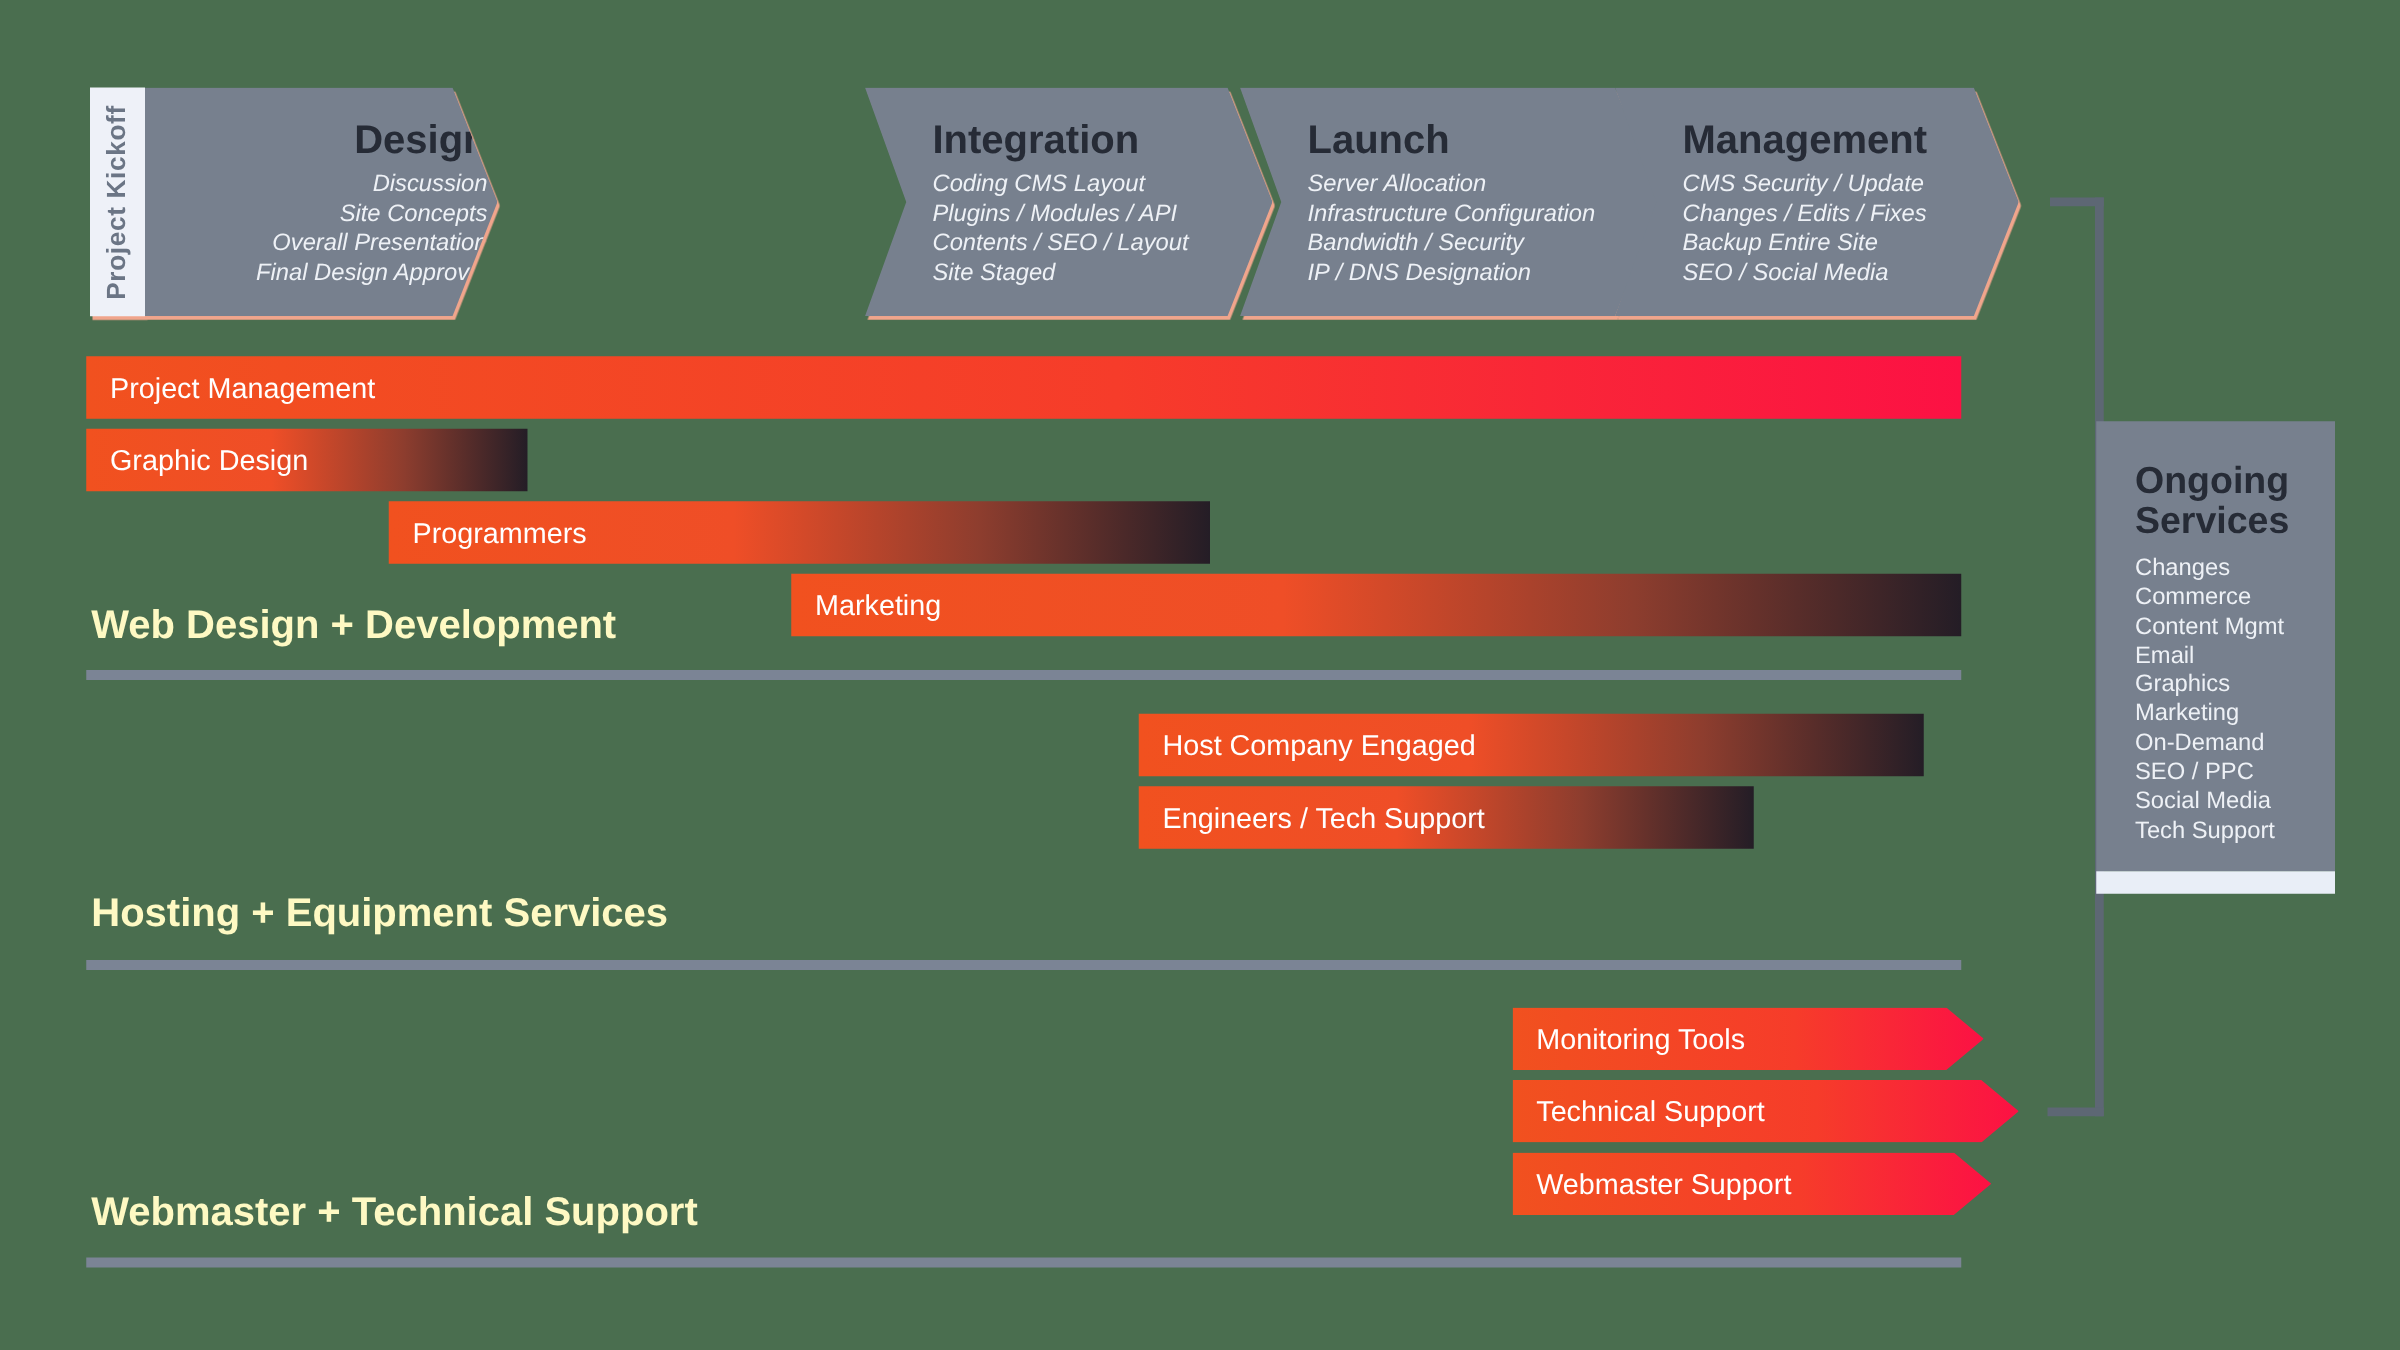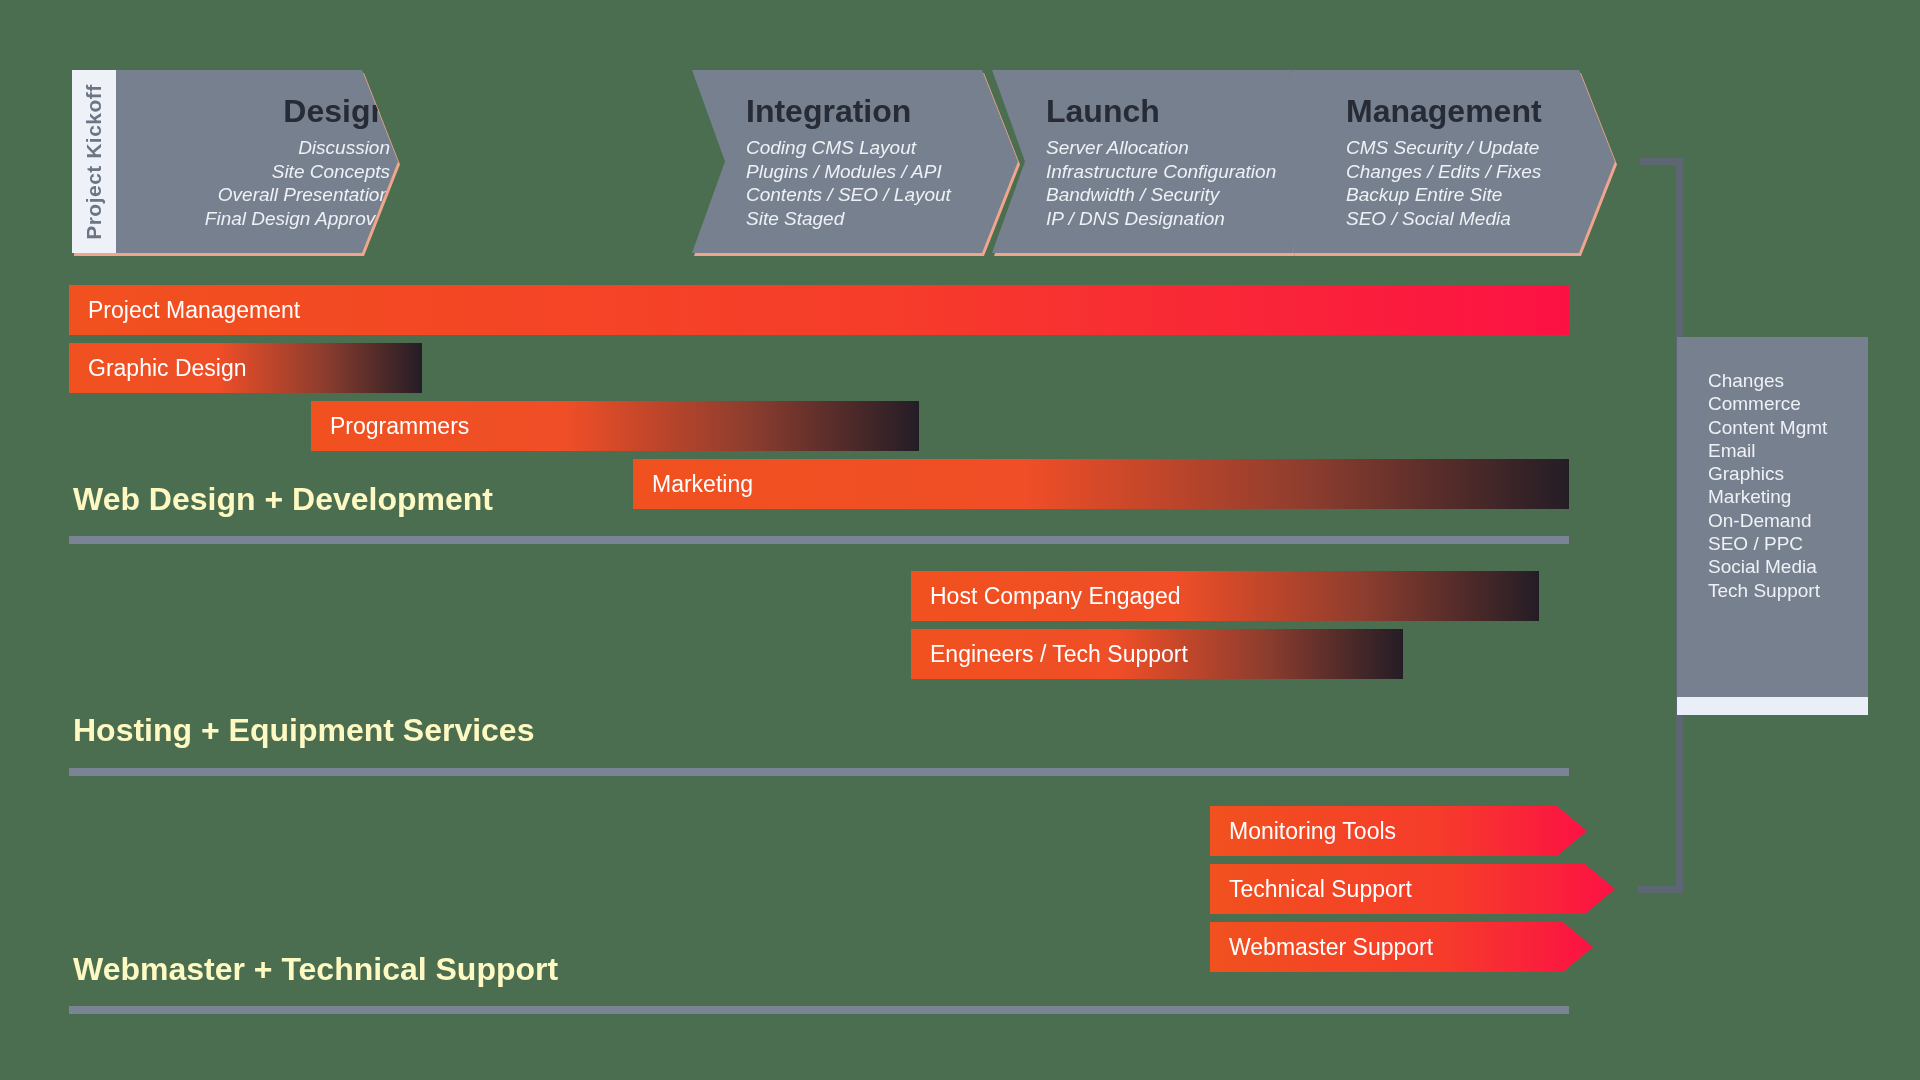--- a/index.html
+++ b/index.html
@@ -88,41 +88,42 @@
         <div class="chev-item">CMS Security / Update</div>
         <div class="chev-item">Changes / Edits / Fixes</div>
         <div class="chev-item">Backup Entire Site</div>
         <div class="chev-item">SEO / Social Media</div>
       </div>
     </div>
   </div>
 
   <div class="bar grad-full" style="left:69px;top:285px;width:1500px;">Project Management</div>
   <div class="bar grad-fade" style="left:69px;top:343px;width:353px;">Graphic Design</div>
-  <div class="bar grad-fade" style="left:311px;top:401px;width:608px;">Programmers</div>
+  <div class="bar grad-fade" style="left:311px;top:401px;width:657px;">Programmers</div>
   <div class="bar grad-fade" style="left:633px;top:459px;width:936px;">Marketing</div>
   <div class="sec-head" style="left:73px;top:481px;">Web Design + Development</div>
   <div class="divider" style="top:536px;"></div>
 
   <div class="bar grad-fade" style="left:911px;top:571px;width:628px;">Host Company Engaged</div>
   <div class="bar grad-fade" style="left:911px;top:629px;width:492px;">Engineers / Tech Support</div>
   <div class="sec-head" style="left:73px;top:712px;">Hosting + Equipment Services</div>
   <div class="divider" style="top:768px;"></div>
 
   <div class="bar grad-arrow" style="left:1210px;top:806px;width:377px;">Monitoring Tools</div>
   <div class="bar grad-arrow" style="left:1210px;top:864px;width:405px;">Technical Support</div>
   <div class="bar grad-arrow" style="left:1210px;top:922px;width:383px;">Webmaster Support</div>
   <div class="sec-head" style="left:73px;top:951px;">Webmaster + Technical Support</div>
   <div class="divider" style="top:1006px;"></div>
 
   <div class="bracket" style="left:1640px;top:158px;width:43px;height:7px;"></div>
   <div class="bracket" style="left:1676px;top:158px;width:7px;height:735px;"></div>
   <div class="bracket" style="left:1638px;top:886px;width:45px;height:7px;"></div>
 
   <div class="ongoing-box">
+    <div class="ongoing-title">Ongoing Services</div>
     <div class="ongoing-item">Changes</div>
     <div class="ongoing-item">Commerce</div>
     <div class="ongoing-item">Content Mgmt</div>
     <div class="ongoing-item">Email</div>
     <div class="ongoing-item">Graphics</div>
     <div class="ongoing-item">Marketing</div>
     <div class="ongoing-item">On-Demand</div>
     <div class="ongoing-item">SEO / PPC</div>
     <div class="ongoing-item">Social Media</div>
     <div class="ongoing-item">Tech Support</div>

